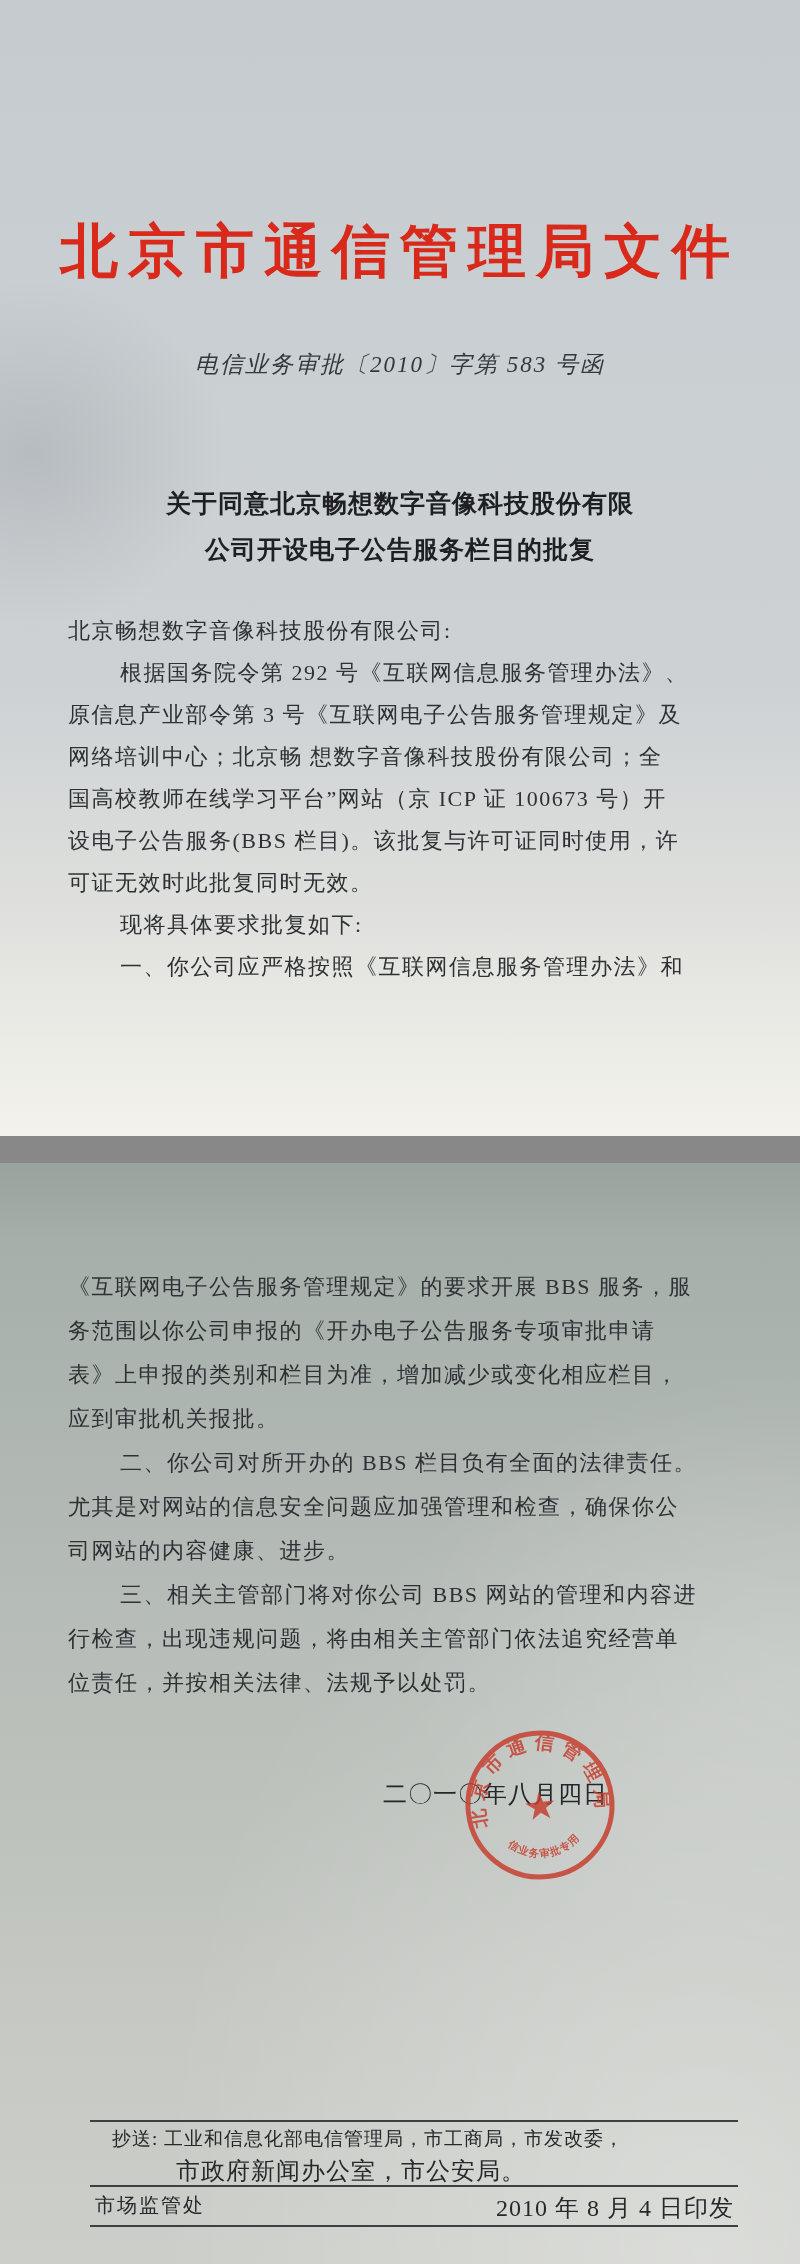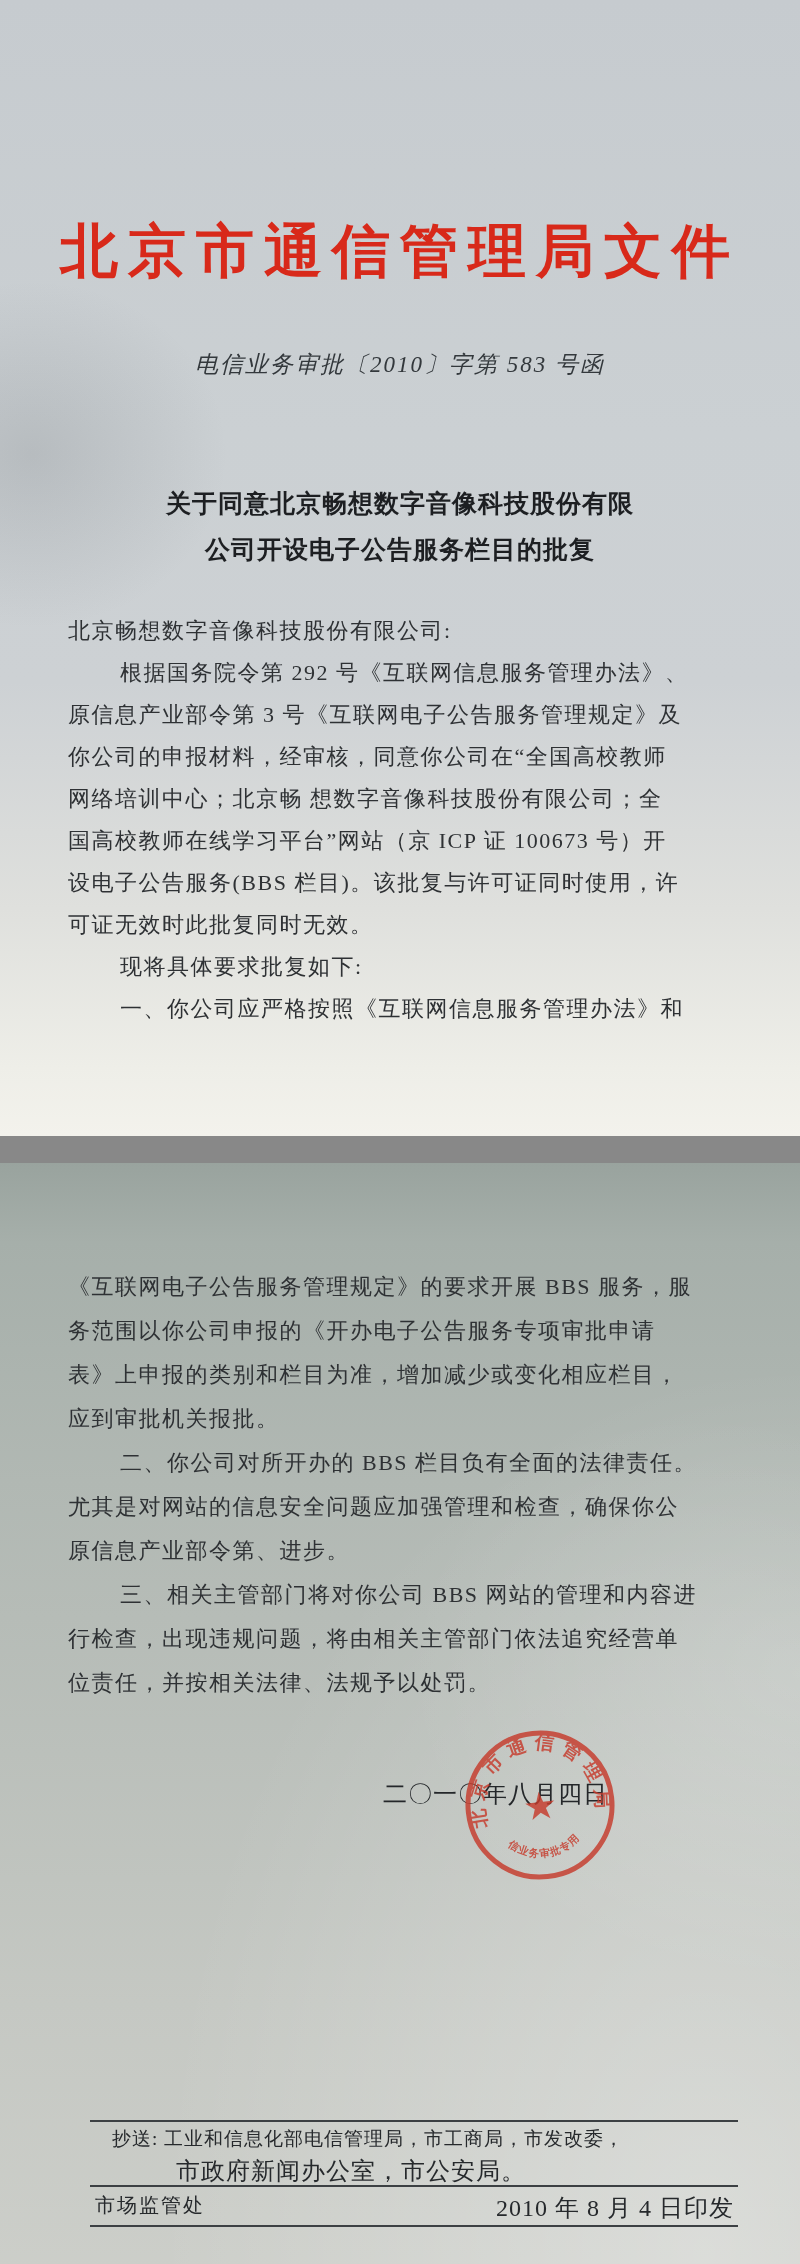--- a/index.html
+++ b/index.html
@@ -76,39 +76,38 @@
 
     <div class="doc-title">
       <div>关于同意北京畅想数字音像科技股份有限</div>
       <div>公司开设电子公告服务栏目的批复</div>
     </div>
 
     <div class="body page1-body">
         <div class="body-line">北京畅想数字音像科技股份有限公司:</div>
         <div class="body-line indent">根据国务院令第 292 号《互联网信息服务管理办法》、</div>
         <div class="body-line">原信息产业部令第 3 号《互联网电子公告服务管理规定》及</div>
-        <div class="body-line">你公司的申报材料，经审核，同意你公司在“全国高校教师</div>
         <div class="body-line">网络培训中心；北京畅 想数字音像科技股份有限公司；全</div>
         <div class="body-line">国高校教师在线学习平台”网站（京 ICP 证 100673 号）开</div>
         <div class="body-line">设电子公告服务(BBS 栏目)。该批复与许可证同时使用，许</div>
         <div class="body-line">可证无效时此批复同时无效。</div>
         <div class="body-line indent">现将具体要求批复如下:</div>
         <div class="body-line indent">一、你公司应严格按照《互联网信息服务管理办法》和</div>
       </div>
   </div>
 
   <div class="photo photo2">
     <div class="body page2-body">
         <div class="body-line">《互联网电子公告服务管理规定》的要求开展 BBS 服务，服</div>
         <div class="body-line">务范围以你公司申报的《开办电子公告服务专项审批申请</div>
         <div class="body-line">表》上申报的类别和栏目为准，增加减少或变化相应栏目，</div>
         <div class="body-line">应到审批机关报批。</div>
         <div class="body-line indent">二、你公司对所开办的 BBS 栏目负有全面的法律责任。</div>
         <div class="body-line">尤其是对网站的信息安全问题应加强管理和检查，确保你公</div>
-        <div class="body-line">原信息产业部令第、进步。</div>
+        <div class="body-line">司网站的内容健康、进步。</div>
         <div class="body-line indent">三、相关主管部门将对你公司 BBS 网站的管理和内容进</div>
         <div class="body-line">行检查，出现违规问题，将由相关主管部门依法追究经营单</div>
         <div class="body-line">位责任，并按相关法律、法规予以处罚。</div>
       </div>
 
     <div class="date-line">二〇一〇年八月四日</div>
 
     <svg class="stamp" viewBox="0 0 170 170" xmlns="http://www.w3.org/2000/svg">
       <circle cx="85" cy="85" r="72" fill="none" stroke="#c63b2c" stroke-width="5"></circle>
       <path id="stamp-arc-top" d="M 36.5,113 A 56,56 0 1 1 133.5,113" fill="none"></path>

